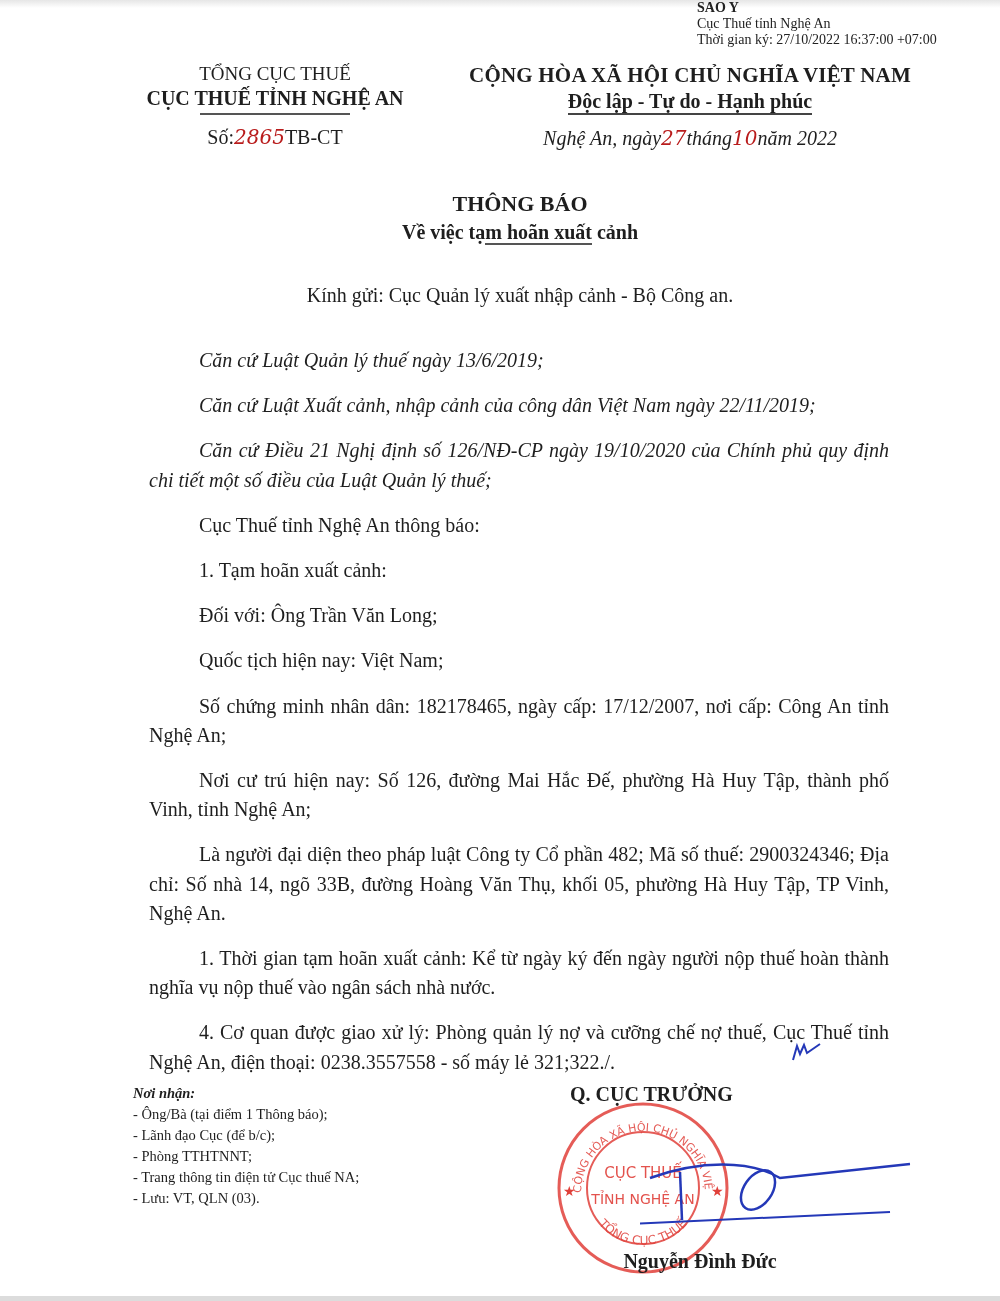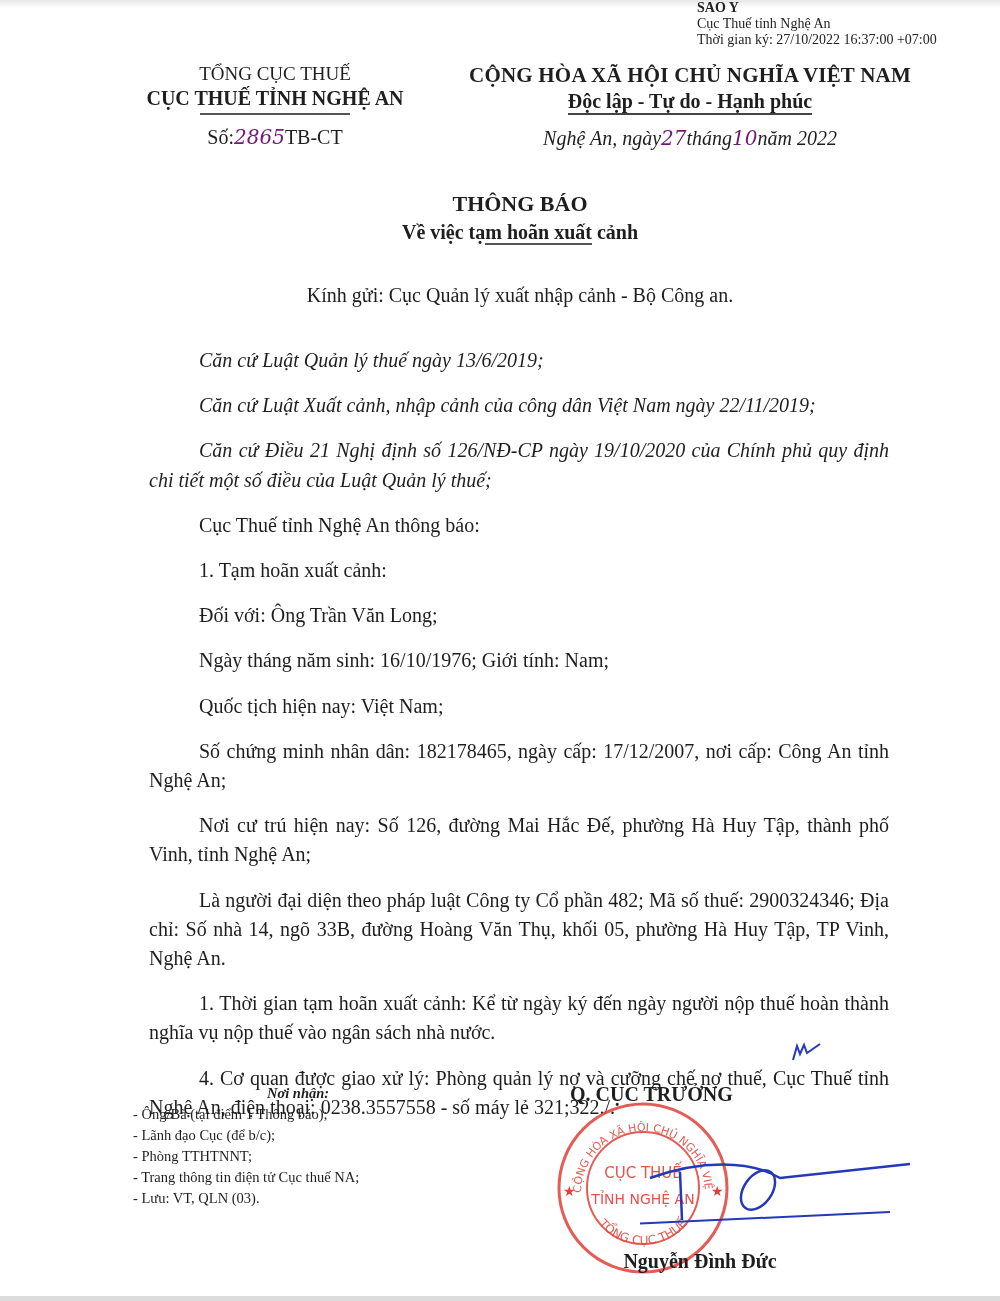--- a/index.html
+++ b/index.html
@@ -10,39 +10,39 @@
   .topshade { position:absolute; left:0; top:0; width:1000px; height:8px; background:linear-gradient(#e6e6e6,#ffffff); }
   .botshade { position:absolute; left:0; bottom:0; width:1000px; height:5px; background:#dcdcdc; }
   .abs { position:absolute; }
   .copy-stamp { left:697px; top:0px; font-size:14px; line-height:16px; color:#222; }
   .copy-stamp .b { font-weight:bold; }
   .left-head { left:130px; top:62px; width:290px; text-align:center; }
   .left-head .l1 { font-size:19px; line-height:24px; }
   .left-head .l2 { font-size:20px; line-height:24px; font-weight:bold; }
   .left-head .rule { width:150px; height:2px; background:#555; margin:3px auto 0; }
   .left-head .num { font-size:20px; margin-top:10px; }
-  .hand { color:#701a75; font-style:italic; font-family:"DejaVu Serif",serif; }
+  .hand { color:#b91c1c; font-style:italic; font-family:"DejaVu Serif",serif; }
   .right-head { left:440px; top:62px; width:500px; text-align:center; }
   .right-head .l1 { font-size:21px; font-weight:bold; line-height:26px; letter-spacing:0.2px; }
   .right-head .l2 { font-size:20px; font-weight:bold; line-height:26px; }
   .right-head .l2 span { border-bottom:2px solid #444; padding-bottom:1px;text-align:center; }
   .right-head .date { font-size:20px; font-style:italic; margin-top:12px; }
   .title { left:0; top:190px; width:1040px; text-align:center; }
   .title .t1 { font-size:22px; font-weight:bold; line-height:28px; }
   .title .t2 { font-size:20px; font-weight:bold; line-height:28px; }
   .title .t2 .u { border-bottom:2px solid #555; }
   .to { left:0; top:284px; width:1040px; text-align:center; font-size:20px; }
   .body { left:133px; top:330px; width:772px; font-size:20px; line-height:29.2px; }
   .body p { margin:16px; text-align:justify; text-align-last:left; }
   .body .ind { text-indent:50px; }
   .body .it { font-style:italic; }
   .gap6 { margin-top:6px !important; }
   .gap8 { margin-top:10px !important; }
   .recv { left:133px; top:1083px; width:330px; font-size:14.5px; line-height:21px; }
-  .recv .h { font-weight:bold; font-style:italic;text-align:center; }
+  .recv .h { font-weight:bold; font-style:italic; }
   .sig-title { left:570px; top:1083px; width:260px; font-size:20px; font-weight:bold; }
   .sig-name { left:560px; top:1250px; width:280px; text-align:center; font-size:20px; font-weight:bold; }
   .seal { left:553px; top:1098px; width:180px; height:180px; }
   .sign { left:640px; top:1150px; width:280px; height:80px; }
   .initial { left:790px; top:1040px; width:40px; height:22px; }
 </style>
 </head>
 <body>
 
 <div class="topshade"></div>
@@ -77,21 +77,20 @@
 
 <div class="abs to">Kính gửi: Cục Quản lý xuất nhập cảnh - Bộ Công an.</div>
 
 <div class="abs body">
   <p class="ind it">Căn cứ Luật Quản lý thuế ngày 13/6/2019;</p>
   <p class="ind it">Căn cứ Luật Xuất cảnh, nhập cảnh của công dân Việt Nam ngày 22/11/2019;</p>
   <p class="ind it">Căn cứ Điều 21 Nghị định số 126/NĐ-CP ngày 19/10/2020 của Chính phủ quy định chi tiết một số điều của Luật Quản lý thuế;</p>
   <p class="ind gap6">Cục Thuế tỉnh Nghệ An thông báo:</p>
   <p class="ind">1. Tạm hoãn xuất cảnh:</p>
   <p class="ind">Đối với: Ông Trần Văn Long;</p>
-  <p class="ind">Ngày tháng năm sinh: 16/10/1976; Giới tính: Nam;</p>
   <p class="ind">Quốc tịch hiện nay: Việt Nam;</p>
   <p class="ind">Số chứng minh nhân dân: 182178465, ngày cấp: 17/12/2007, nơi cấp: Công An tỉnh Nghệ An;</p>
   <p class="ind">Nơi cư trú hiện nay: Số 126, đường Mai Hắc Đế, phường Hà Huy Tập, thành phố Vinh, tỉnh Nghệ An;</p>
   <p class="ind">Là người đại diện theo pháp luật Công ty Cổ phần 482; Mã số thuế: 2900324346; Địa chỉ: Số nhà 14, ngõ 33B, đường Hoàng Văn Thụ, khối 05, phường Hà Huy Tập, TP Vinh, Nghệ An.</p>
   <p class="ind gap8">1. Thời gian tạm hoãn xuất cảnh: Kể từ ngày ký đến ngày người nộp thuế hoàn thành nghĩa vụ nộp thuế vào ngân sách nhà nước.</p>
   <p class="ind gap8">4.  Cơ quan được giao xử lý: Phòng quản lý nợ và cưỡng chế nợ thuế, Cục Thuế tỉnh Nghệ An, điện thoại: 0238.3557558 - số máy lẻ 321;322./.</p>
 </div>
 
 <svg class="abs initial" viewBox="0 0 40 22">
   <path d="M3 20 L7 6 L10 14 L14 5 L17 13 L30 4" stroke="#2438b8" stroke-width="2" fill="none"></path>

